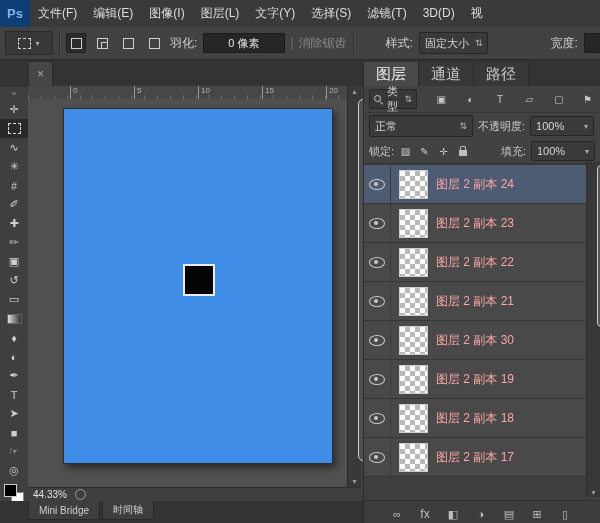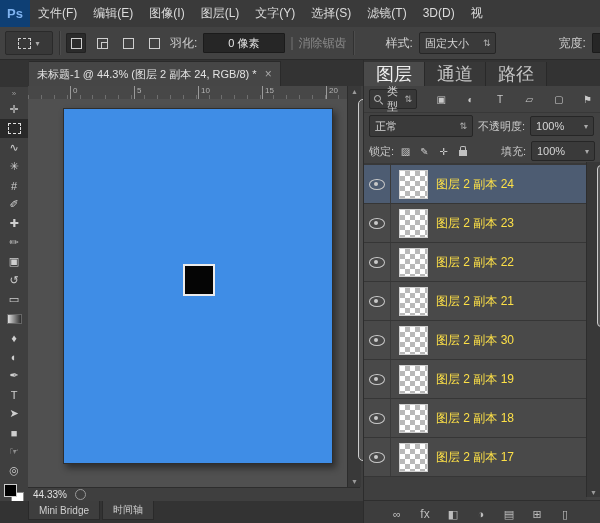--- a/index.html
+++ b/index.html
@@ -26,21 +26,21 @@
   .mode-btn{width:20px;height:20px;display:flex;align-items:center;justify-content:center;border-radius:2px;flex:0 0 auto}
   .mode-btn.pressed{background:#2b2b2b;box-shadow:inset 0 0 0 1px #222}
   .mode-ic{width:9px;height:9px;border:1px solid #cfcfcf;display:inline-block}
   .mode-ic.add::after{content:"";display:block;width:5px;height:5px;border:1px solid #cfcfcf;margin:3px 0 0 3px;background:#424242}
   .opt-label{font-size:12px;color:#cfcfcf}
   .field{background:#262626;border:1px solid #1b1b1b;height:18px;display:flex;align-items:center;
          padding:0 24px;font-size:11px;color:#e6e6e6;border-radius:1px}
   .checkbox{width:11px;height:11px;border:1px solid #5a5a5a;background:#343434;display:inline-block}
   .grayed{color:#8a8a8a}
   .dropdown{background:#3a3a3a;border:1px solid #262626;height:20px;display:flex;align-items:center;
-            justify-content:space-between;padding:0 5px;font-size:11px;border-radius:2px;gap:14px}
+            justify-content:space-between;padding:0 5px;font-size:11px;border-radius:2px;gap:6px}
   .combo-arrows{font-size:9px;color:#b0b0b0}
 
   
   .tab-bar{position:absolute;left:0;top:60px;width:363px;height:26px;background:#333;display:flex;align-items:flex-end}
   .doc-tab{margin-left:28px;height:24px;background:#464646;border:1px solid #2a2a2a;border-bottom:none;
            display:flex;align-items:center;padding:0 8px;font-size:11px;color:#e2e2e2;gap:8px;max-width:320px;overflow:hidden;white-space:nowrap}
   .tab-close{color:#a8a8a8;font-size:12px;line-height:12px}
 
   
   .toolbar{position:absolute;left:0;top:60px;width:28px;height:463px;background:#3f3f3f;border-right:1px solid #323232}
@@ -78,21 +78,21 @@
   .zoom-field{color:#e0e0e0}
   .status-ic{width:9px;height:9px;border-radius:50%;border:1px solid #9a9a9a;display:inline-block}
   .bottom-strip{position:absolute;left:0;top:501px;width:363px;height:22px;background:#333;
                 display:flex;align-items:flex-start;gap:2px;padding-left:28px;box-sizing:border-box}
   .bottom-tab{height:18px;background:#3e3e3e;border:1px solid #2a2a2a;border-top:none;display:flex;
               align-items:center;padding:0 10px;font-size:10px;color:#cfcfcf}
 
   
   .right-panel{position:absolute;left:363px;top:60px;width:237px;height:463px;background:#424242;border-left:1px solid #2c2c2c;box-sizing:border-box}
   .panel-tabs{height:26px;background:#333;display:flex;align-items:flex-end}
-  .panel-tab{height:24px;padding:0 12px;display:flex;align-items:center;font-size:18px;color:#c6c6c6;
+  .panel-tab{height:24px;padding:0 12px;display:flex;align-items:center;font-size:15px;color:#c6c6c6;
              background:#383838;border-right:1px solid #292929}
   .panel-tab.active{background:#4a4a4a;color:#efefef}
   .panel-tabs .filler{flex:1;height:24px;background:#333}
 
   .filter-row{height:26px;display:flex;align-items:center;gap:19px;padding:0 5px;border-bottom:1px solid #383838}
   .kind-dd{width:62px;height:18px;background:#383838;border:1px solid #272727;display:flex;align-items:center;
            gap:4px;padding:0 4px;font-size:11px;border-radius:2px}
   .mag{position:relative;width:9px;height:9px;flex:0 0 auto}
   .mag::before{content:"";position:absolute;left:0;top:0;width:5px;height:5px;border:1px solid #c9c9c9;border-radius:50%}
   .mag::after{content:"";position:absolute;left:6px;top:6px;width:4px;height:1px;background:#c9c9c9;transform:rotate(45deg);transform-origin:left}
@@ -113,21 +113,21 @@
   .layer-list{position:relative;height:335px;margin-right:13px;background:#3f3f3f;border-top:1px solid #383838;overflow:hidden}
   .layer-row{height:38px;display:flex;align-items:center;border-bottom:1px solid #363636;background:#494949}
   .layer-row.selected{background:#4d5c72}
   .eye-cell{width:26px;height:100%;display:flex;align-items:center;justify-content:center;border-right:1px solid #3a3a3a}
   .eye{position:relative;width:14px;height:9px;border:1px solid #c9c9c9;border-radius:50%}
   .eye::after{content:"";position:absolute;left:4px;top:2px;width:4px;height:4px;border-radius:50%;background:#c9c9c9}
   .thumb{width:27px;height:27px;margin:0 8px;border:1px solid #cdcdcd;background-color:#fff;
          background-image:linear-gradient(45deg,#b9b9b9 25%,transparent 25%,transparent 75%,#b9b9b9 75%),
                           linear-gradient(45deg,#b9b9b9 25%,transparent 25%,transparent 75%,#b9b9b9 75%);
          background-size:10px 10px;background-position:0 0,5px 5px;flex:0 0 auto}
-  .layer-name{font-size:12px;color:#fde047;white-space:nowrap}
+  .layer-name{font-size:12px;color:#fca5a5;white-space:nowrap}
 
   .panel-scroll{position:absolute;right:0;top:102px;width:13px;height:335px;background:#383838;border-left:1px solid #2d2d2d}
   .panel-scroll .thumb{position:absolute;left:2px;top:3px;width:8px;height:160px;background:#565656;border-radius:4px}
   .panel-scroll .arrow{position:absolute;bottom:1px;left:0;width:100%;text-align:center;font-size:7px;color:#9a9a9a}
 
   .panel-bottom{height:26px;background:#3d3d3d;border-top:1px solid #2e2e2e;display:flex;align-items:center;
                 justify-content:space-between;padding:0 28px 0 26px}
   .pb-ic{font-size:11px;color:#bdbdbd;display:flex;align-items:center;justify-content:center;min-width:14px}
   .pb-ic.fx{font-size:12px}
 </style>
@@ -176,21 +176,20 @@
     <div class="dropdown" style="width:74px">
       <span>固定大小</span>
       <span class="combo-arrows">⇅</span>
     </div>
     <span class="opt-label" style="margin-left:56px">宽度:</span>
     <div class="field" style="width:54px">80 像素</div>
   </div>
 
   <div class="tab-bar">
     <div class="doc-tab">
-      <span>未标题-1 @ 44.3% (图层 2 副本 24, RGB/8) *</span>
       <span class="tab-close">×</span>
     </div>
   </div>
 
   <div class="toolbar">
     <div class="toolbar-spacer"></div>
     <div class="toolbar-collapse">»</div>
     <div class="tool">
         <span>✛</span>
       </div>

